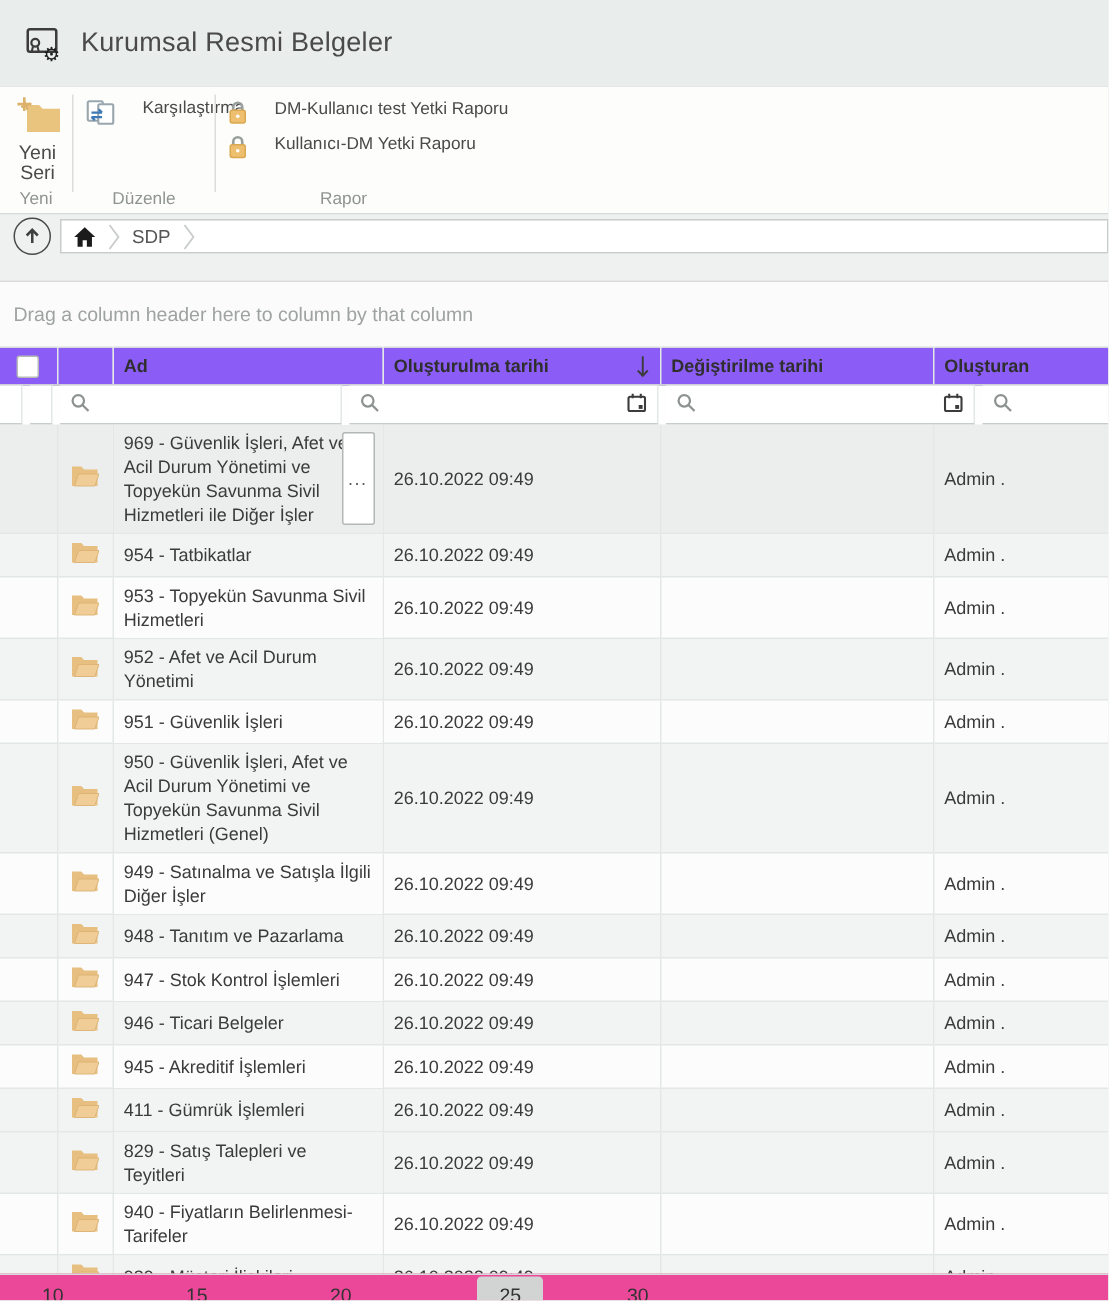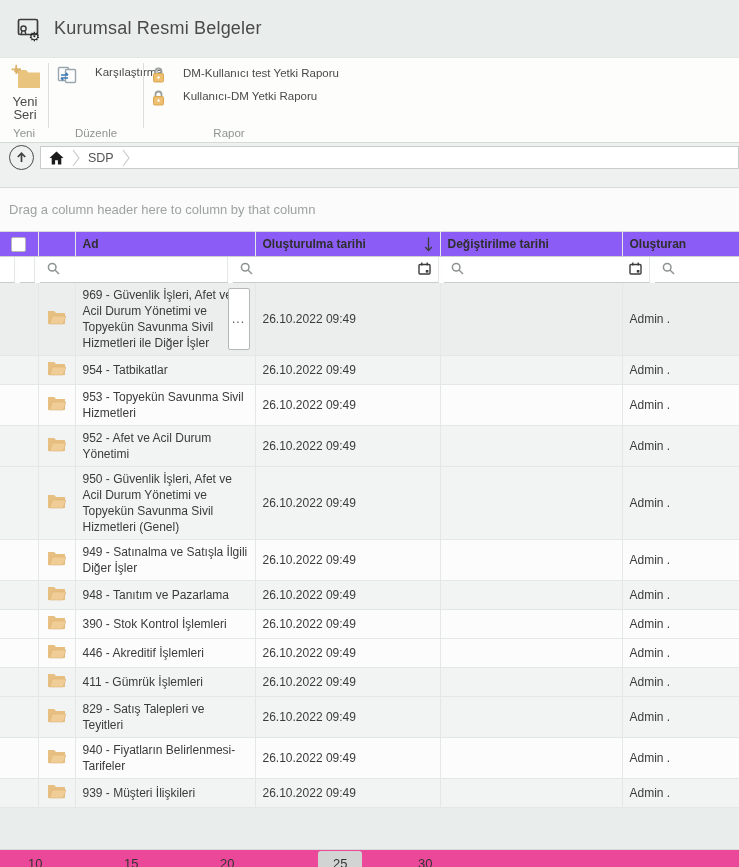--- a/index.html
+++ b/index.html
@@ -271,20 +271,33 @@
               <path d="M1 2 h6.2 l1.8 2 H18 v11 H1 Z" fill="#e7bf80"></path>
               <path d="M2.6 15 L5.4 7 H19 L16.2 15 Z" fill="#f0cd97" stroke="#ddb273" stroke-width="0.6"></path>
             </svg></td>
           <td class="c-name">
             <div>952 - Afet ve Acil Durum Yönetimi</div>
           </td>
           <td>26.10.2022 09:49</td>
           <td></td>
           <td>Admin .</td>
         </tr>
+        <tr class="row-white">
+          <td></td>
+          <td class="c-icon"><svg width="19" height="16" viewBox="0 0 19 16">
+              <path d="M1 2 h6.2 l1.8 2 H18 v11 H1 Z" fill="#e7bf80"></path>
+              <path d="M2.6 15 L5.4 7 H19 L16.2 15 Z" fill="#f0cd97" stroke="#ddb273" stroke-width="0.6"></path>
+            </svg></td>
+          <td class="c-name">
+            <div>951 - Güvenlik İşleri</div>
+          </td>
+          <td>26.10.2022 09:49</td>
+          <td></td>
+          <td>Admin .</td>
+        </tr>
         <tr class="row-gray">
           <td></td>
           <td class="c-icon"><svg width="19" height="16" viewBox="0 0 19 16">
               <path d="M1 2 h6.2 l1.8 2 H18 v11 H1 Z" fill="#e7bf80"></path>
               <path d="M2.6 15 L5.4 7 H19 L16.2 15 Z" fill="#f0cd97" stroke="#ddb273" stroke-width="0.6"></path>
             </svg></td>
           <td class="c-name">
             <div>950 - Güvenlik İşleri, Afet ve Acil Durum Yönetimi ve Topyekün Savunma Sivil Hizmetleri (Genel)</div>
           </td>
           <td>26.10.2022 09:49</td>
@@ -317,34 +330,47 @@
           <td></td>
           <td>Admin .</td>
         </tr>
         <tr class="row-white">
           <td></td>
           <td class="c-icon"><svg width="19" height="16" viewBox="0 0 19 16">
               <path d="M1 2 h6.2 l1.8 2 H18 v11 H1 Z" fill="#e7bf80"></path>
               <path d="M2.6 15 L5.4 7 H19 L16.2 15 Z" fill="#f0cd97" stroke="#ddb273" stroke-width="0.6"></path>
             </svg></td>
           <td class="c-name">
-            <div>390 - Stok Kontrol İşlemleri</div>
-          </td>
-          <td>26.10.2022 09:49</td>
-          <td></td>
-          <td>Admin .</td>
-        </tr>
-        <tr class="row-white">
-          <td></td>
-          <td class="c-icon"><svg width="19" height="16" viewBox="0 0 19 16">
-              <path d="M1 2 h6.2 l1.8 2 H18 v11 H1 Z" fill="#e7bf80"></path>
-              <path d="M2.6 15 L5.4 7 H19 L16.2 15 Z" fill="#f0cd97" stroke="#ddb273" stroke-width="0.6"></path>
-            </svg></td>
-          <td class="c-name">
-            <div>446 - Akreditif İşlemleri</div>
+            <div>947 - Stok Kontrol İşlemleri</div>
+          </td>
+          <td>26.10.2022 09:49</td>
+          <td></td>
+          <td>Admin .</td>
+        </tr>
+        <tr class="row-gray">
+          <td></td>
+          <td class="c-icon"><svg width="19" height="16" viewBox="0 0 19 16">
+              <path d="M1 2 h6.2 l1.8 2 H18 v11 H1 Z" fill="#e7bf80"></path>
+              <path d="M2.6 15 L5.4 7 H19 L16.2 15 Z" fill="#f0cd97" stroke="#ddb273" stroke-width="0.6"></path>
+            </svg></td>
+          <td class="c-name">
+            <div>946 - Ticari Belgeler</div>
+          </td>
+          <td>26.10.2022 09:49</td>
+          <td></td>
+          <td>Admin .</td>
+        </tr>
+        <tr class="row-white">
+          <td></td>
+          <td class="c-icon"><svg width="19" height="16" viewBox="0 0 19 16">
+              <path d="M1 2 h6.2 l1.8 2 H18 v11 H1 Z" fill="#e7bf80"></path>
+              <path d="M2.6 15 L5.4 7 H19 L16.2 15 Z" fill="#f0cd97" stroke="#ddb273" stroke-width="0.6"></path>
+            </svg></td>
+          <td class="c-name">
+            <div>945 - Akreditif İşlemleri</div>
           </td>
           <td>26.10.2022 09:49</td>
           <td></td>
           <td>Admin .</td>
         </tr>
         <tr class="row-gray">
           <td></td>
           <td class="c-icon"><svg width="19" height="16" viewBox="0 0 19 16">
               <path d="M1 2 h6.2 l1.8 2 H18 v11 H1 Z" fill="#e7bf80"></path>
               <path d="M2.6 15 L5.4 7 H19 L16.2 15 Z" fill="#f0cd97" stroke="#ddb273" stroke-width="0.6"></path>

